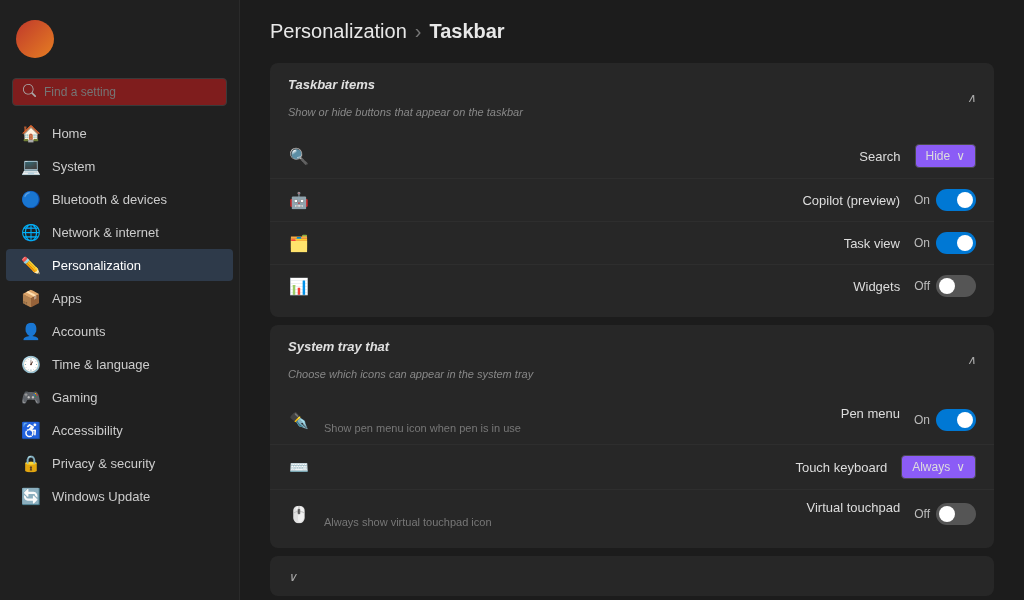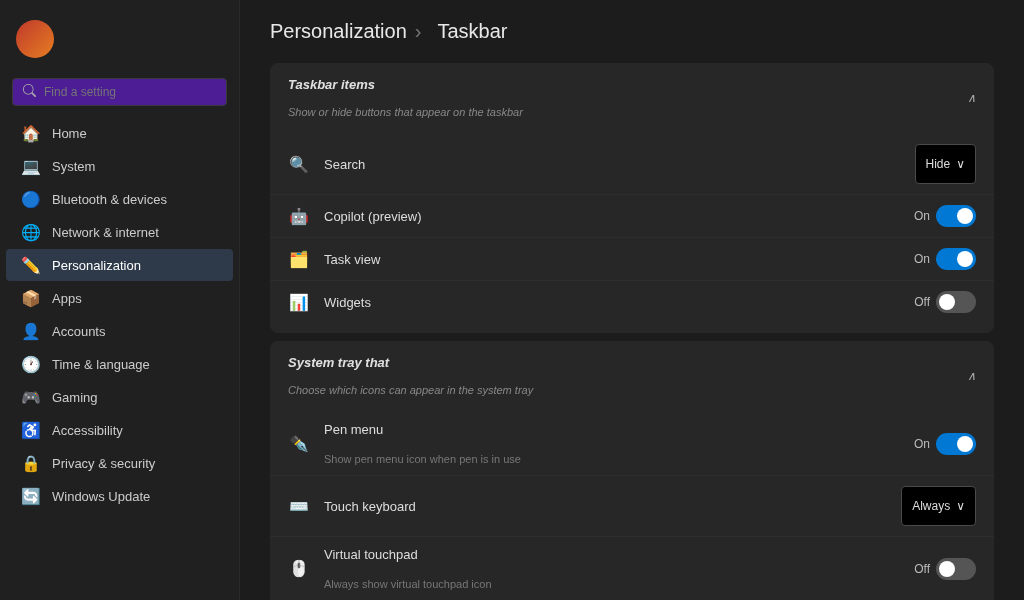--- a/index.html
+++ b/index.html
@@ -34,21 +34,21 @@
     }
     .avatar-circle {
       width: 38px;
       height: 38px;
       border-radius: 50%;
       background: linear-gradient(135deg, #c0392b, #e67e22);
     }
 
     .search-box {
       margin: 4px 12px 10px;
-      background: #4c1d95;
+      background: #7f1d1d;
       border: 1px solid #3a3a3a;
       border-radius: 4px;
       display: flex;
       align-items: center;
       padding: 5px 10px;
       gap: 8px;
     }
     .search-box input {
       background: transparent;
       border: none;
@@ -92,21 +92,21 @@
     .page-header {
       font-size: 20px;
       font-weight: 400;
       color: #e8e8e8;
       margin-bottom: 20px;
       display: flex;
       align-items: center;
       gap: 8px;
     }
     .page-header .breadcrumb-sep { color: #777; }
-    .page-header .current { font-weight: 400; margin-left: 8px; }
+    .page-header .current { font-weight: 700; }
 
     .section-card {
       background: #272727;
       border-radius: 8px;
       margin-bottom: 8px;
       overflow: hidden;
     }
 
     .section-header {
       display: flex;
@@ -148,25 +148,26 @@
       display: flex;
       align-items: center;
       justify-content: center;
       flex-shrink: 0;
       font-size: 16px;
     }
     .setting-text { flex: 1; }
     .setting-label {
       font-size: 13px;
       color: #ddd;
+      text-align: right;
     }
     .setting-sublabel {
       font-size: 11px;
       color: #777;
-      margin-top: 16px;
+      margin-top: 1px;
     }
     .setting-control {
       display: flex;
       align-items: center;
       gap: 6px;
       flex-shrink: 0;
     }
     .control-label {
       font-size: 12px;
       color: #bbb;
@@ -190,26 +191,26 @@
       height: 16px;
       border-radius: 50%;
       background: #fff;
       transition: left 0.15s;
     }
     .toggle.on .toggle-knob { left: 21px; }
     .toggle.off .toggle-knob { left: 3px; }
 
     
     .dropdown-btn {
-      background: #000000;
+      background: #8b5cf6;
       border: 1px solid #4a4a4a;
       border-radius: 4px;
       color: #ddd;
       font-size: 12px;
-      padding: 12px 10px;
+      padding: 4px 10px;
       display: flex;
       align-items: center;
       gap: 6px;
       cursor: pointer;
     }
   </style>
 </head>
 <body>
 
 <div class="sidebar">

